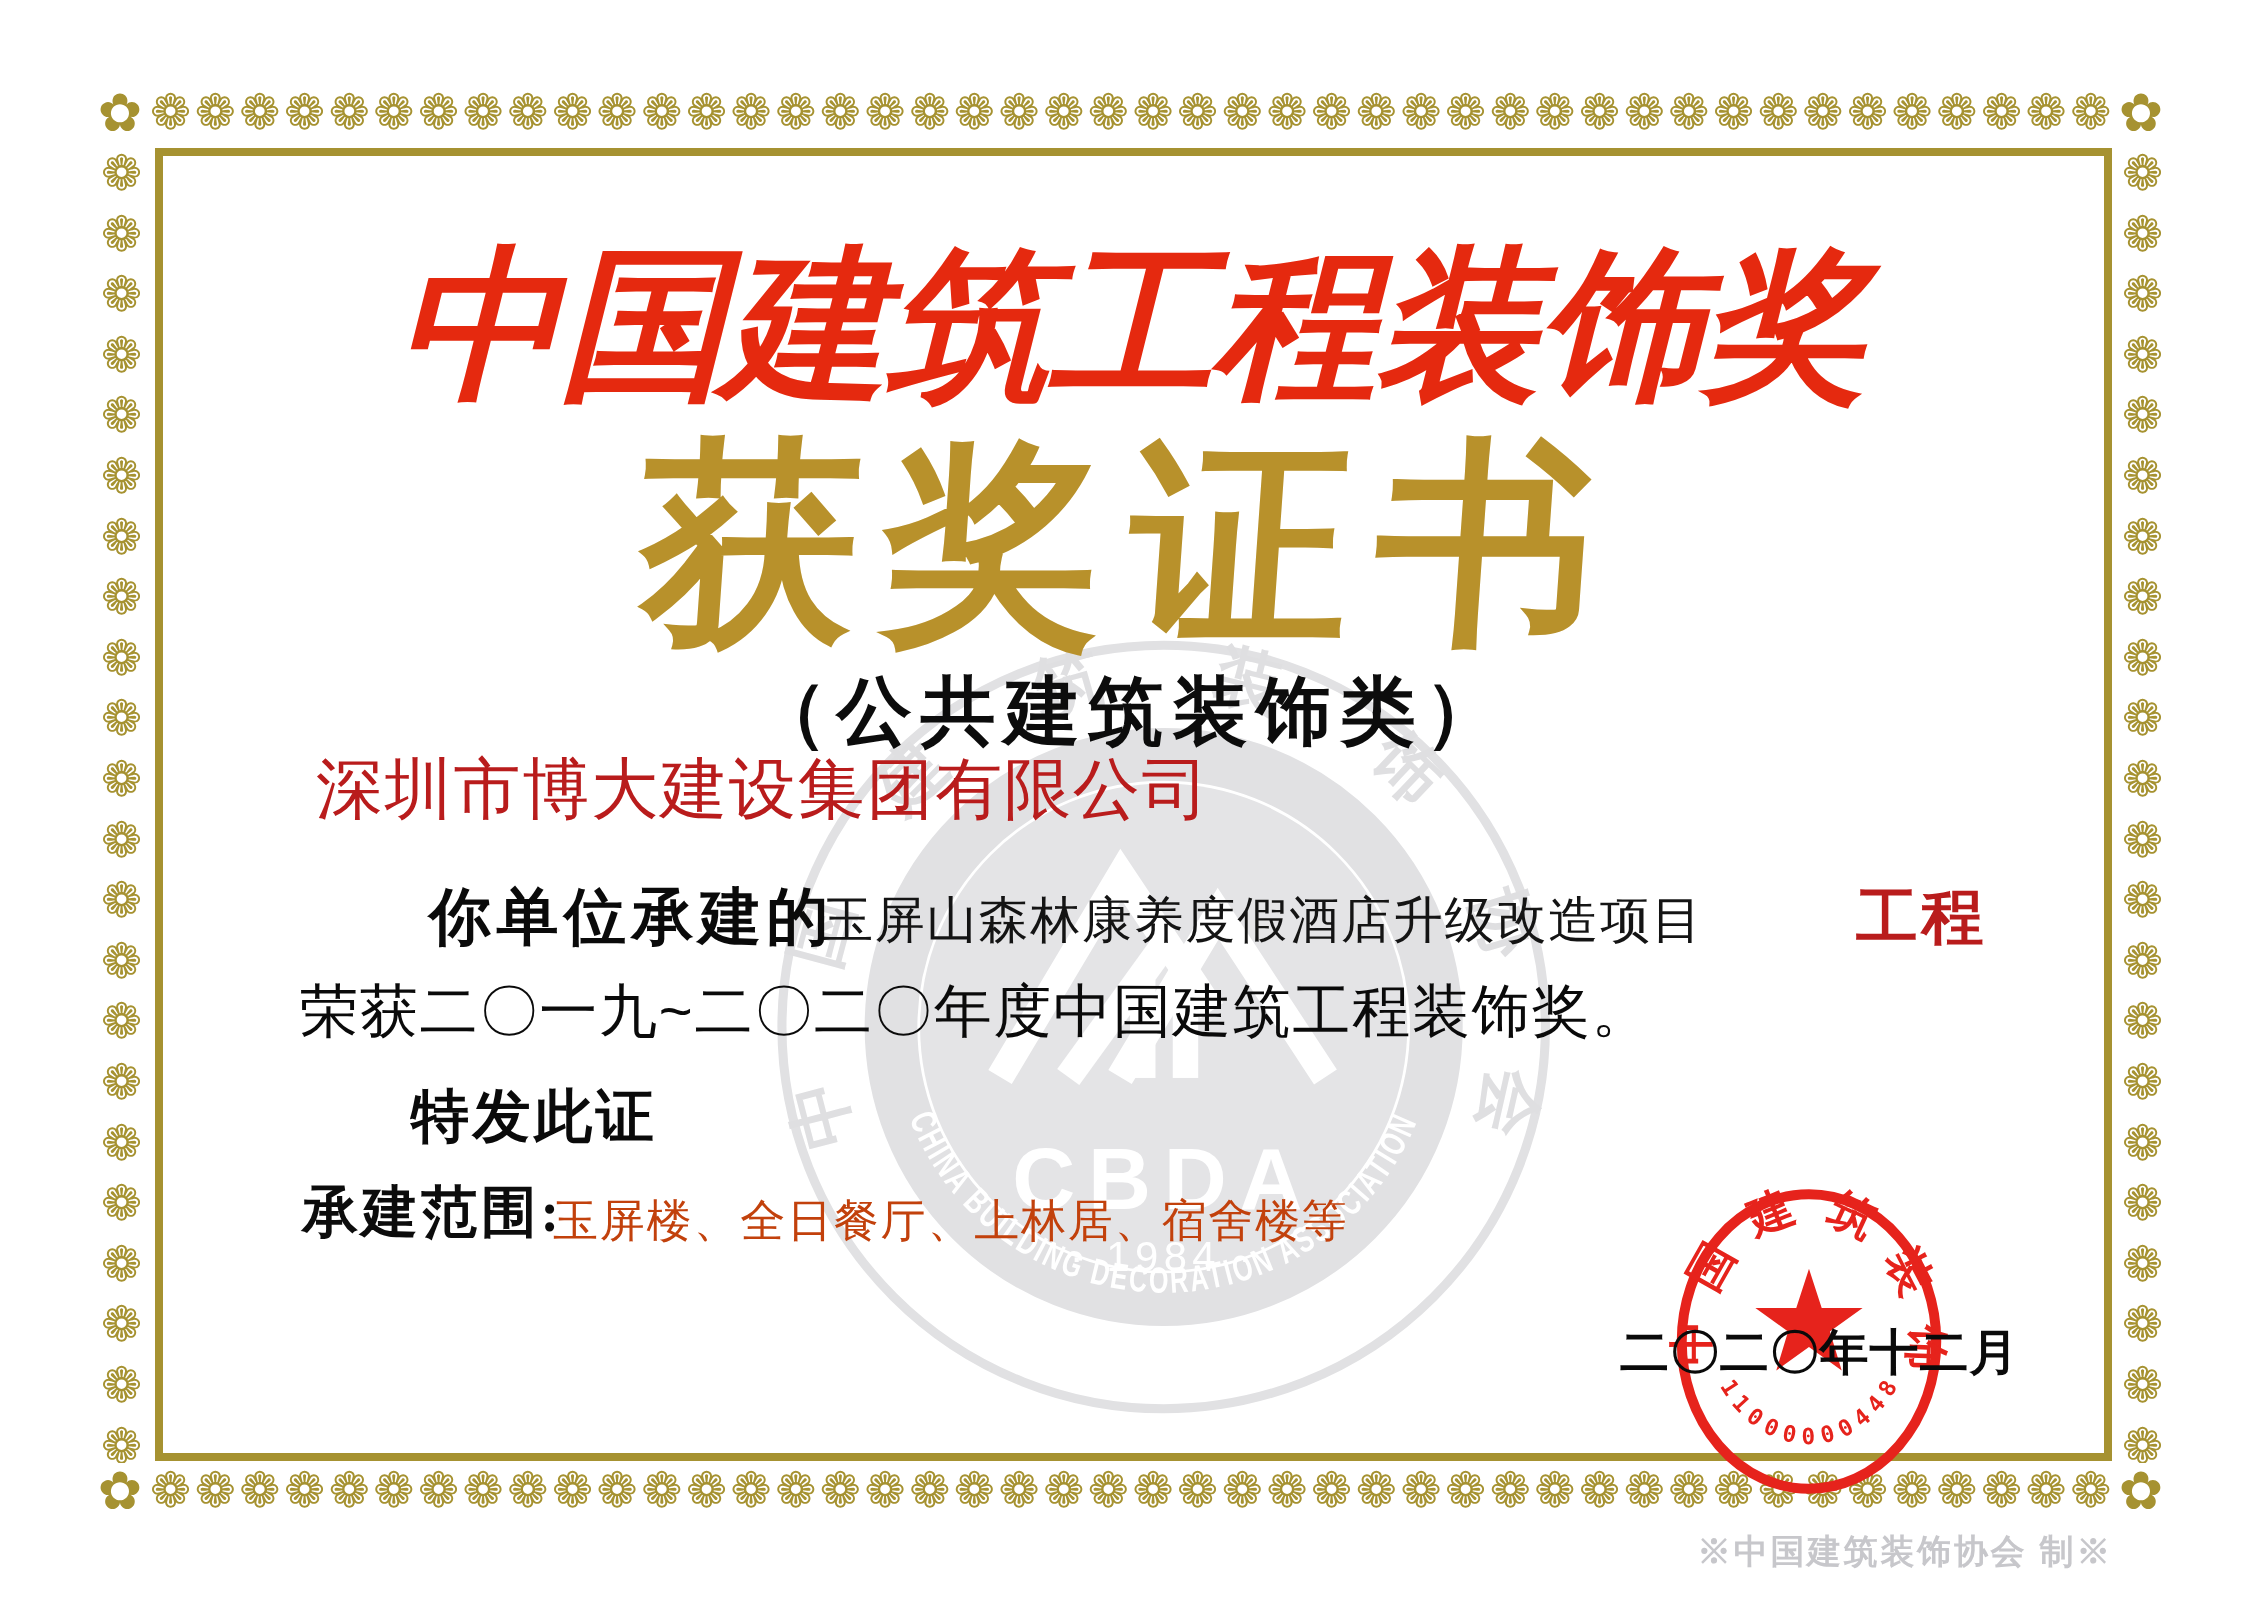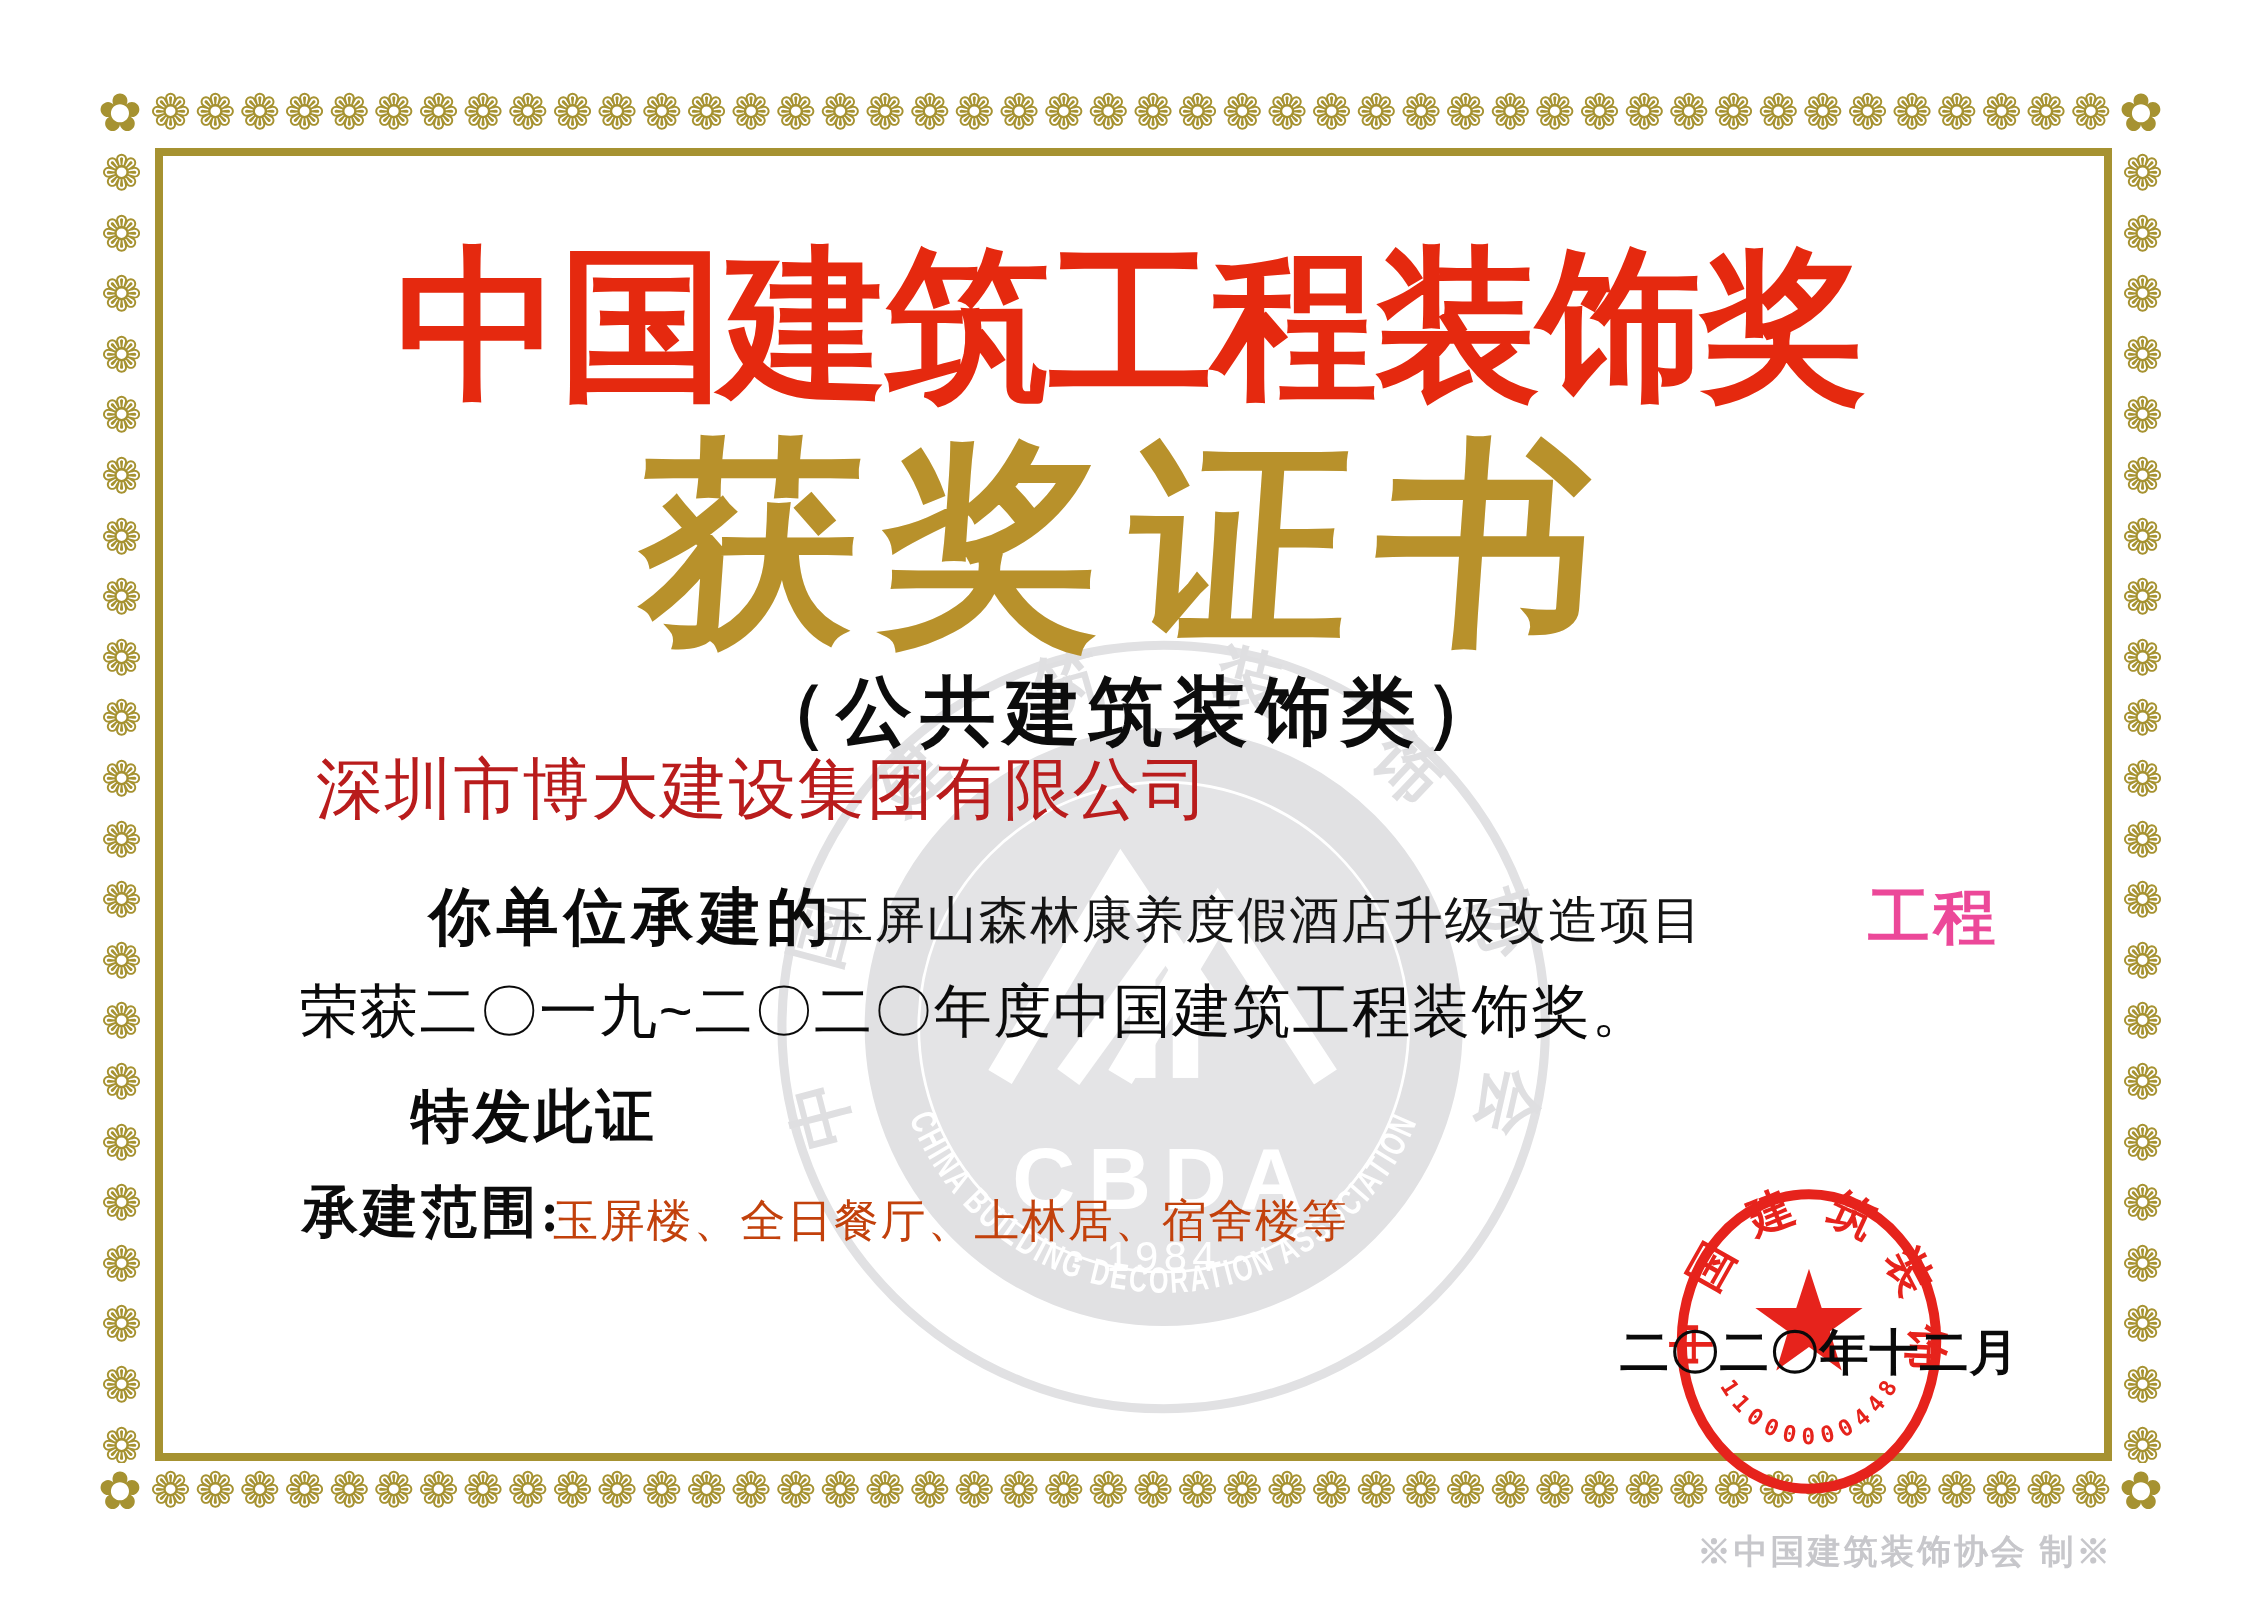--- a/index.html
+++ b/index.html
@@ -33,21 +33,21 @@
   .corner-br{right:91px;bottom:95px;}
   .inner-frame{
     position:absolute;left:155px;top:148px;right:149px;bottom:155px;
     border:8.2px solid #a69231;
   }
 
   
   .title{
     left:0;right:0;top:216px;text-align:center;
     font-family:"Liberation Serif", serif;font-weight:bold;
-    font-size:165px;letter-spacing:-1.8px;color:#e5290f;
+    font-size:165px;letter-spacing:-1.8px;color:#e5290f;font-style:italic;
   }
   .award-cert{
     left:0;right:0;top:398px;text-align:center;
     font-family:"Liberation Serif", serif;font-weight:bold;
     font-size:220px;letter-spacing:25.5px;color:#b8912b;
     transform:skewX(-4deg);
   }
   .category{
     left:0;right:0;top:662px;text-align:center;
     font-family:"Liberation Serif", serif;font-weight:bold;
@@ -62,21 +62,21 @@
     left:429px;top:875px;
     font-weight:bold;font-size:62px;letter-spacing:5.5px;color:#0a0a0a;
   }
   .project-name{
     left:823px;top:887px;
     font-family:"Liberation Serif", serif;
     font-size:50px;letter-spacing:1.8px;color:#141414;
   }
   .body-suffix{
     left:1856px;top:875px;
-    font-weight:bold;font-size:62px;letter-spacing:3.6px;color:#ec4899;margin-left:12px;
+    font-weight:bold;font-size:62px;letter-spacing:3.6px;color:#b91c1c;
   }
   .award-line{
     left:300px;top:973px;
     font-weight:normal;font-size:58px;letter-spacing:1.8px;color:#0a0a0a;
   }
   .issue-line{
     left:411px;top:1078px;
     font-weight:bold;font-size:58px;letter-spacing:3.6px;color:#0a0a0a;
   }
   .scope-label{

